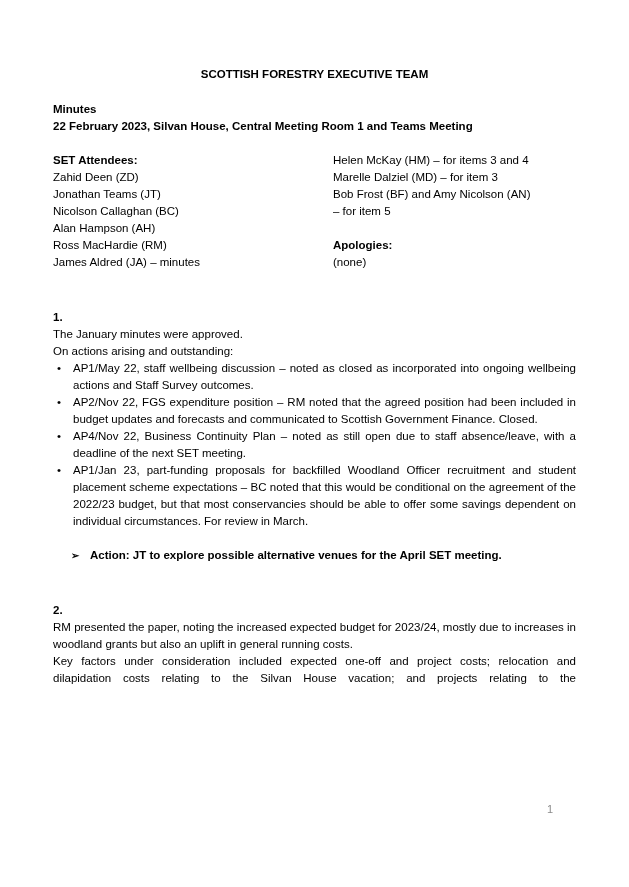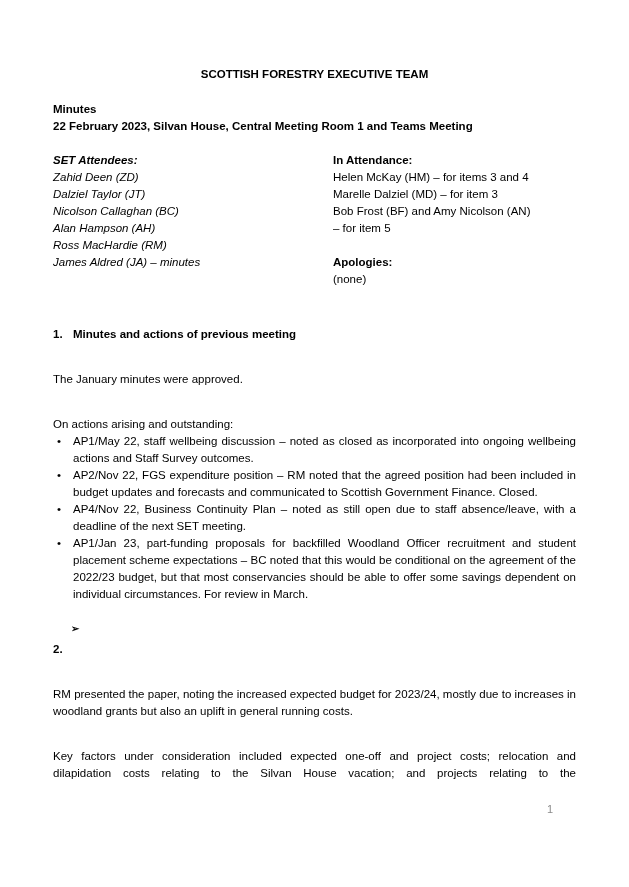--- a/index.html
+++ b/index.html
@@ -23,32 +23,32 @@
   .doc-title {
     text-align: center;
     font-weight: bold;
     margin: 0 0 18px 0;
   }
   .meta-line { font-weight: bold; }
   .attendees {
     display: flex;
     margin-top: 17px;
   }
-  .col-left { width: 280px; flex-shrink: 0; font-style: italic; }
+  .col-left { width: 280px; flex-shrink: 0; }
   .col-right { flex: 1; }
   .col-heading { font-weight: bold; }
   .attendee-row { white-space: nowrap; }
   .spacer-line { height: 17px; }
   .section-heading {
     display: flex;
     font-weight: bold;
     margin-top: 38px;
   }
   .section-num { width: 20px; flex-shrink: 0; }
-  .para { margin-top: 28px; text-align: justify; }
+  .para { margin-top: 0; text-align: justify; }
   .para.no-gap { margin-bottom: 0; }
   .justify-last { text-align-last: justify; }
   ul.bullet-list { margin: 0; padding: 0; list-style: none; }
   ul.bullet-list li {
     position: relative;
     padding-left: 20px;
     text-align: justify;
   }
   ul.bullet-list .marker {
     position: absolute;
@@ -85,41 +85,39 @@
 
     <div class="meta">
       <div class="meta-line">Minutes</div>
       <div class="meta-line">22 February 2023, Silvan House, Central Meeting Room 1 and Teams Meeting</div>
     </div>
 
     <div class="attendees">
       <div class="col-left">
         <div class="col-heading">SET Attendees:</div>
         <div class="attendee-row">Zahid Deen (ZD)</div>
-        <div class="attendee-row">Dalziel Taylor (JT)</div>
+        <div class="attendee-row">Jonathan Teams (JT)</div>
         <div class="attendee-row">Nicolson Callaghan (BC)</div>
         <div class="attendee-row">Alan Hampson (AH)</div>
         <div class="attendee-row">Ross MacHardie (RM)</div>
         <div class="attendee-row">James Aldred (JA) – minutes</div>
       </div>
       <div class="col-right">
-        <div class="col-heading">In Attendance:</div>
         <div class="attendee-row">Helen McKay (HM) – for items 3 and 4</div>
         <div class="attendee-row">Marelle Dalziel (MD) – for item 3</div>
         <div class="attendee-row">Bob Frost (BF) and Amy Nicolson (AN)</div>
         <div class="attendee-row">– for item 5</div>
         <div class="spacer-line"></div>
         <div class="col-heading">Apologies:</div>
         <div class="attendee-row">(none)</div>
       </div>
     </div>
 
     <div class="section-heading">
       <span class="section-num">1.</span>
-      <span>Minutes and actions of previous meeting</span>
     </div>
 
     <div class="para">The January minutes were approved.</div>
     <div class="para no-gap">On actions arising and outstanding:</div>
 
     <ul class="bullet-list">
       <li>
         <span class="marker">•</span>
         <span>AP1/May 22, staff wellbeing discussion – noted as closed as incorporated into ongoing wellbeing actions and Staff Survey outcomes.</span>
       </li>
@@ -132,20 +130,21 @@
         <span>AP4/Nov 22, Business Continuity Plan – noted as still open due to staff absence/leave, with a deadline of the next SET meeting.</span>
       </li>
       <li>
         <span class="marker">•</span>
         <span>AP1/Jan 23, part-funding proposals for backfilled Woodland Officer recruitment and student placement scheme expectations – BC noted that this would be conditional on the agreement of the 2022/23 budget, but that most conservancies should be able to offer some savings dependent on individual circumstances. For review in March.</span>
       </li>
     </ul>
 
     <div class="action-line">
       <span class="marker">➢</span>
+      <span>Action: JT to explore possible alternative venues for the April SET meeting.</span>
     </div>
 
     <div class="section-heading">
       <span class="section-num">2.</span>
     </div>
 
     <div class="para">RM presented the paper, noting the increased expected budget for 2023/24, mostly due to increases in woodland grants but also an uplift in general running costs.</div>
     <div class="para justify-last">Key factors under consideration included expected one-off and project costs; relocation and dilapidation costs relating to the Silvan House vacation; and projects relating to the</div>
 
   </div>

